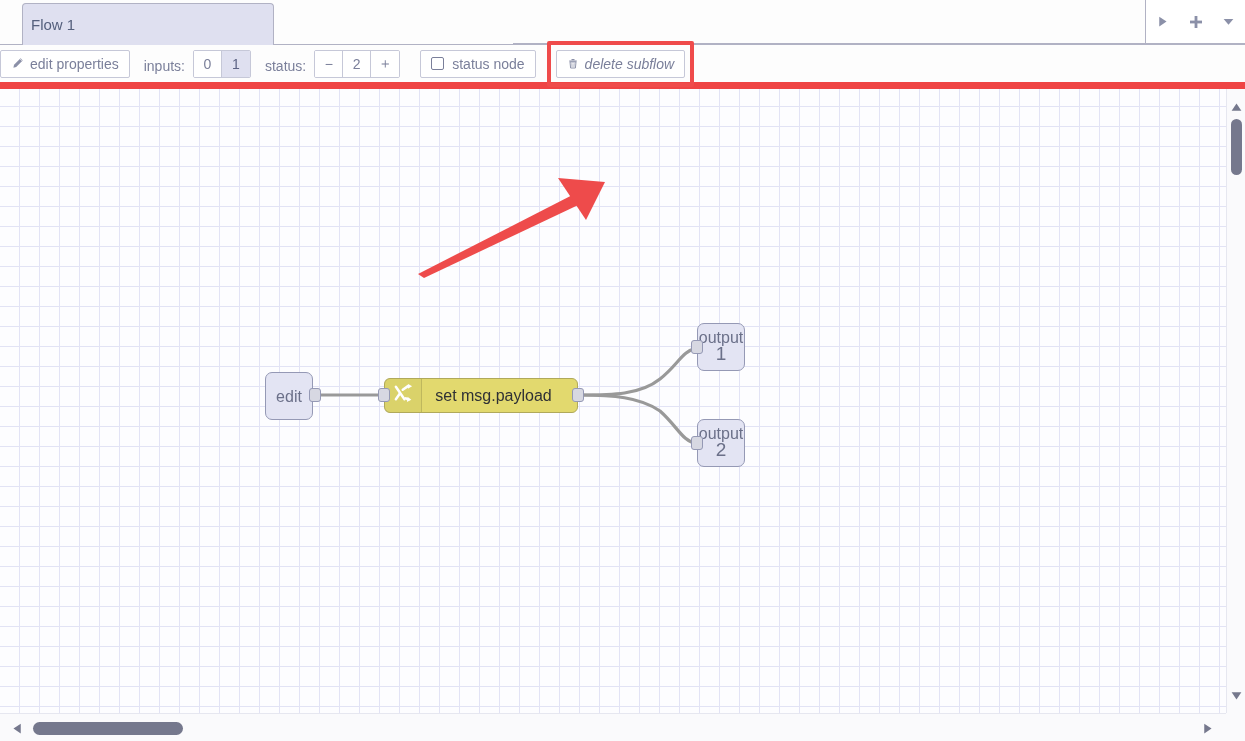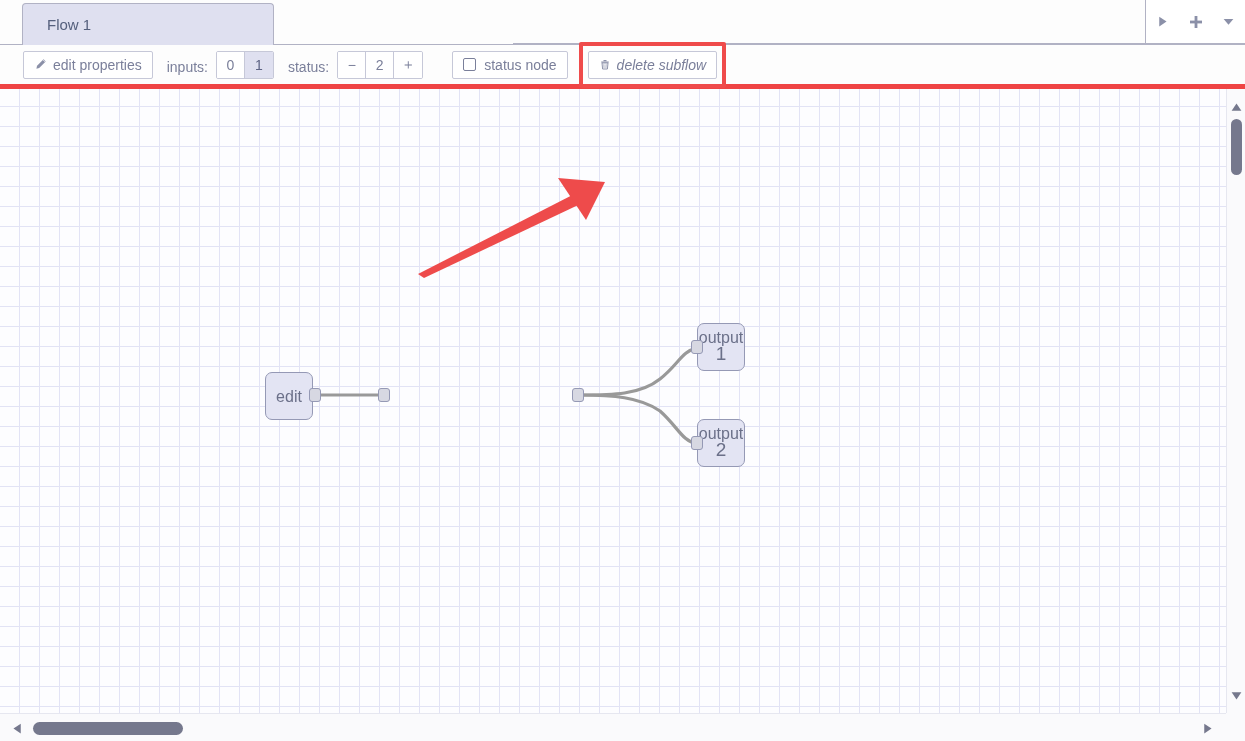--- a/index.html
+++ b/index.html
@@ -25,21 +25,21 @@
   .tabs {
     position: absolute; left: 0; top: 0;
     height: 45px;
     display: flex; align-items: flex-end;
     padding-left: 22px;
   }
   .tab {
     position: relative;
     height: 38px;
     display: flex; align-items: center;
-    padding: 0 24px;
+    padding: 0 8px;
     border: 1px solid #b1b2c4;
     border-bottom: none;
     border-radius: 4px 4px 0 0;
     margin-right: 1px;
     cursor: pointer;
     white-space: nowrap;
   }
   .tab.inactive {
     background: #dfe0f0;
     color: #55607d;
@@ -83,23 +83,23 @@
     display: flex; align-items: center; justify-content: center;
     cursor: pointer;
     color: #8b90a8;
   }
 
   
   .toolbar {
     position: absolute; left: 0; top: 45px;
     width: 1245px; height: 44px;
     background: #fdfdfd;
-    border-bottom: 5px solid #ef4444;
+    border-bottom: 7px solid #ef4444;
     display: flex; align-items: center;
-    padding-left: 23px;
+    padding-left: 0;
     font-size: 14px;
     color: #7a7f9a;
   }
   .btn {
     display: inline-flex; align-items: center;
     height: 28px;
     padding: 0 10px;
     border: 1px solid #c6c8d8;
     background: #fff;
     border-radius: 2px;
@@ -135,21 +135,21 @@
   }
   .seg > div:last-child { border-right: none; }
   .seg > div.on { background: #dfe0f0; color: #5d6384; }
   .chk-wrap {
     display: inline-flex; align-items: center;
     height: 28px;
     border: 1px solid #c6c8d8;
     border-radius: 2px;
     background: #fff;
     padding: 0 10px;
-    margin-left: 29px;
+    margin-left: 20px;
     cursor: pointer;
   }
   .chkbox {
     width: 13px; height: 13px;
     border: 1.5px solid #7a7f9a;
     border-radius: 2px;
     margin-right: 8px;
     background: #fff;
   }
   .chk-label { color: #7a7f9a; font-size: 14px; }
@@ -368,20 +368,35 @@
       <path d="M316,306 L384,306" stroke="#999" stroke-width="3.2" fill="none"></path>
       <path d="M580,306 C612,306 640,306 660,290 C678,276 682,262 697,259" stroke="#999" stroke-width="3.2" fill="none"></path>
       <path d="M580,306 C612,306 640,308 660,322 C678,338 682,352 697,355" stroke="#999" stroke-width="3.2" fill="none"></path>
     </svg>
 
     <div class="portnode" style="left:265px; top:283px; width:48px; height:48px;">
       <span class="l1">edit</span>
     </div>
     <div class="port" style="left:309px; top:299px;"></div>
 
+    <div class="flownode" style="left:384px; top:289px; width:194px; height:35px;">
+      <div class="iconbox">
+        <span>
+          <svg viewBox="0 0 22 22" width="21" height="21">
+            <path d="M3 4 L12 17" stroke="#fff" stroke-width="2.6" stroke-linecap="round" fill="none"></path>
+            <path d="M3 17 L7.2 11" stroke="#fff" stroke-width="2.6" stroke-linecap="round" fill="none"></path>
+            <path d="M10.2 7 L16 3" stroke="#fff" stroke-width="2.6" stroke-linecap="round" fill="none"></path>
+            <polygon points="16,1 20,3.4 15.6,6" fill="#fff"></polygon>
+            <path d="M13.4 16 L16 17.4" stroke="#fff" stroke-width="2.6" stroke-linecap="round" fill="none"></path>
+            <polygon points="15.2,14.4 19.2,17.6 14.6,20" fill="#fff"></polygon>
+          </svg>
+        </span>
+      </div>
+      <div class="ntext">set msg.payload</div>
+    </div>
     <div class="port" style="left:378px; top:299px;"></div>
     <div class="port" style="left:572px; top:299px;"></div>
 
     <div class="portnode" style="left:697px; top:234px; width:48px; height:48px;">
       <span class="l1">output</span>
       <span class="l2">1</span>
     </div>
     <div class="port" style="left:691px; top:251px;"></div>
 
     <div class="portnode" style="left:697px; top:330px; width:48px; height:48px;">

